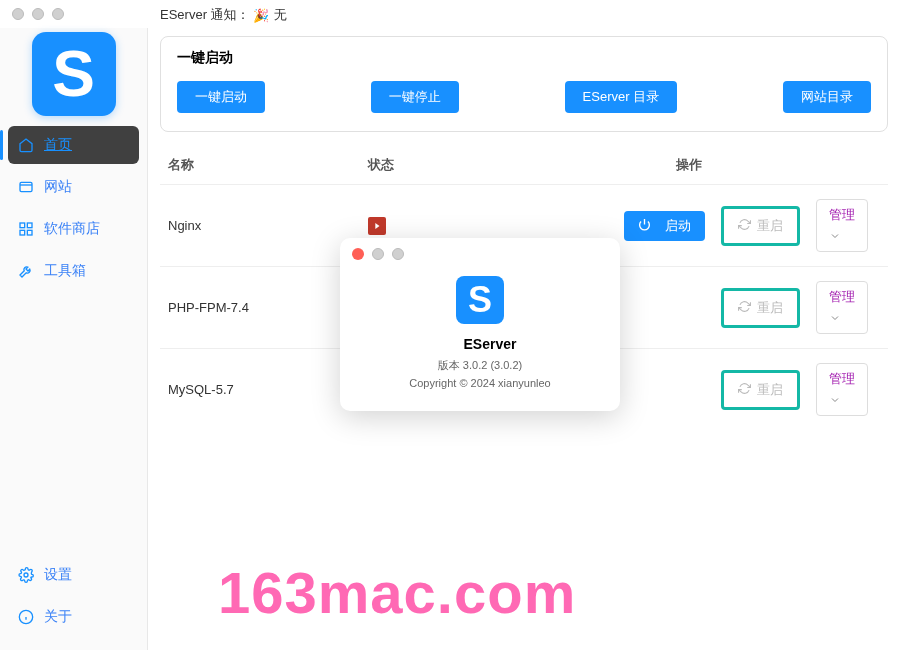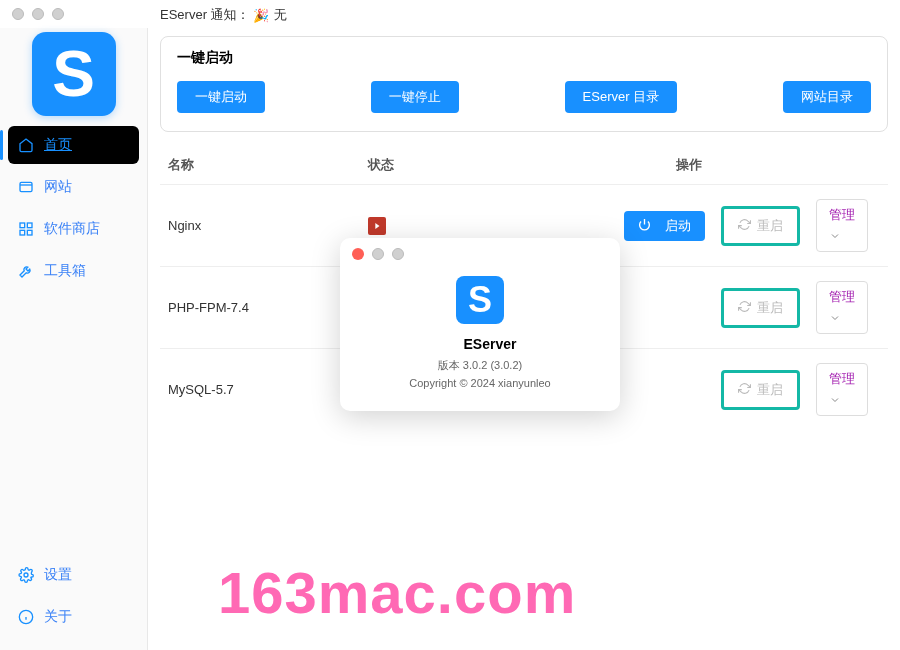--- a/index.html
+++ b/index.html
@@ -10,21 +10,21 @@
     .win-dot.gray { background: #d0d0d0; border: 0.5px solid #bbb; }
     .win-dot.red { background: #ff5f56; }
     
     .app-layout { display: flex; height: calc(100% - 28px); position: absolute; top: 28px; left: 0; right: 0; bottom: 0; }
     
     .sidebar { width: 148px; background: #fafafa; display: flex; flex-direction: column; border-right: 1px solid #e8e8e8; }
     .logo-box { padding: 4px 0 10px; display: flex; justify-content: center; }
     .logo { width: 84px; height: 84px; background: #1890ff; border-radius: 14px; display: flex; align-items: center; justify-content: center; color: #fff; font-size: 64px; font-weight: 700; box-shadow: 0 2px 8px rgba(24,144,255,.3); }
     .nav { flex: 1; padding: 0 8px; }
     .nav-item { display: flex; align-items: center; gap: 10px; padding: 10px 10px; border-radius: 6px; cursor: pointer; font-size: 14px; color: #3b82f6; margin-bottom: 4px; }
-    .nav-item.active { background: #000000; color: #1890ff; position: relative; text-decoration: underline; }
+    .nav-item.active { background: #404040; color: #1890ff; position: relative; text-decoration: underline; }
     .nav-item.active::before { content: ''; position: absolute; left: -8px; top: 4px; bottom: 4px; width: 3px; background: #1890ff; border-radius: 2px; }
     .nav-icon { width: 16px; height: 16px; display: flex; align-items: center; justify-content: center; flex-shrink: 0; }
     .nav-bottom { padding: 0 8px 10px; }
     
     .main { flex: 1; display: flex; flex-direction: column; }
     .notice-bar { height: 30px; display: flex; align-items: center; padding: 0 12px; font-size: 13px; color: #333; gap: 4px; position: absolute; top: -28px; left: 148px; right: 0; }
     .main-content { flex: 1; padding: 8px 12px 12px; overflow: auto; position: relative; }
     
     .quick-panel { border: 1px solid #e0e0e0; border-radius: 8px; padding: 12px 16px 18px; margin-bottom: 14px; }
     .panel-title { font-size: 14px; font-weight: 600; margin-bottom: 14px; }

